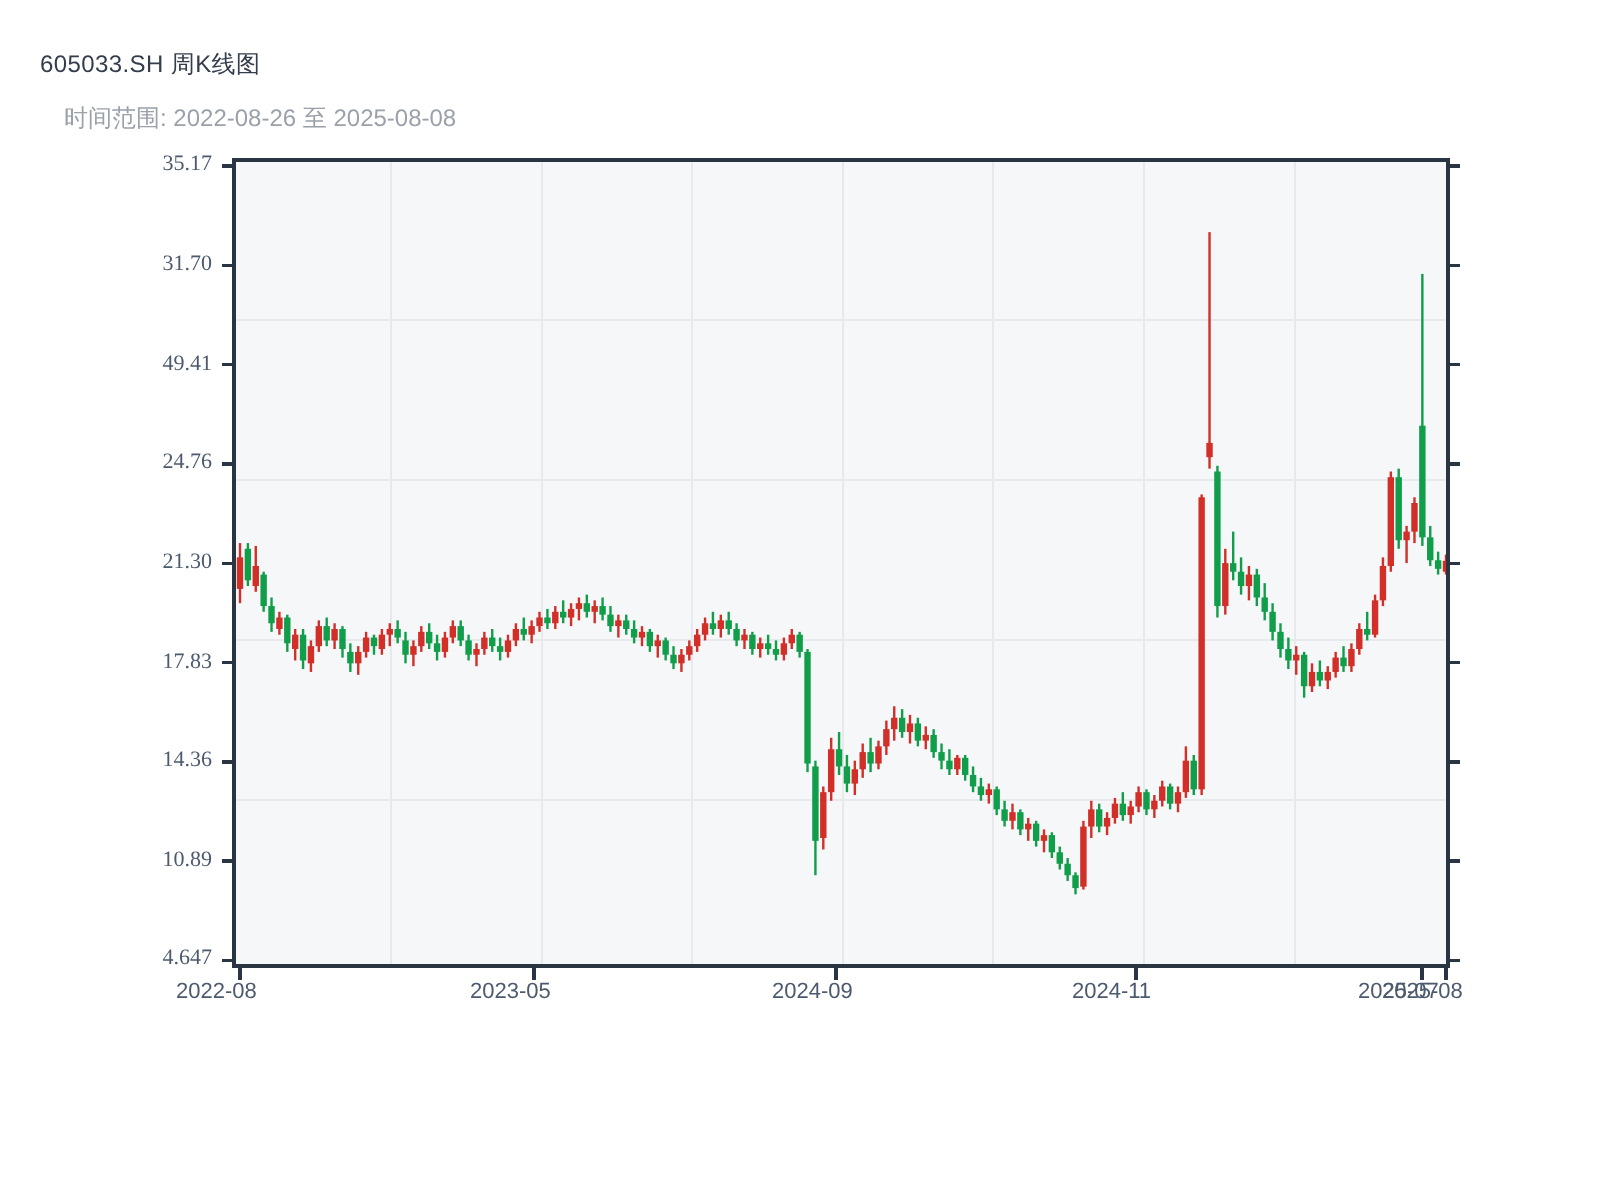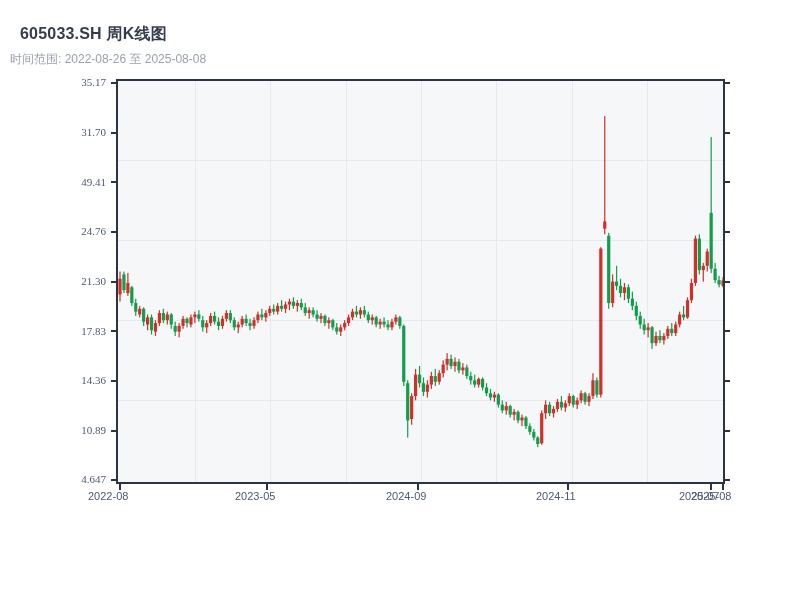--- a/index.html
+++ b/index.html
@@ -1,19 +1,19 @@
 <!DOCTYPE html>
 <html><head>
 <meta charset="utf-8">
 <style>
   html,body{margin:0;padding:0;background:#ffffff;}
   body{width:800px;height:600px;font-family:"Liberation Sans","DejaVu Sans",sans-serif;}
   .app{position:relative;width:800px;height:600px;background:#ffffff;overflow:hidden;}
-  .title{position:absolute;left:20px;top:24px;font-size:16px;font-weight:700;color:#333d4c;letter-spacing:.2px;}
-  .subtitle{position:absolute;left:10px;top:51px;font-size:12px;color:#9aa1ab;}
+  .title{position:absolute;left:20px;top:24px;font-size:12px;font-weight:400;color:#333d4c;letter-spacing:.2px;}
+  .subtitle{position:absolute;left:32px;top:51px;font-size:12px;color:#9aa1ab;}
   .stats{position:absolute;left:397px;top:51px;font-size:12px;color:#9aa1ab;white-space:nowrap;}
   .stat{margin-right:14px;}
   .stat .val{margin-left:4px;}
   .plotbg{position:absolute;left:117px;top:80px;width:607px;height:403px;background:#f6f7f9;}
   svg.chart{position:absolute;left:0;top:0;}
   .ylab{position:absolute;left:58px;width:48px;text-align:right;font-size:11px;color:#4c5a6e;font-family:Liberation Serif, serif;}
   .xlab{position:absolute;width:64px;font-size:11px;color:#4c5a6e;top:490px;}
 </style>
 </head>
 <body>

